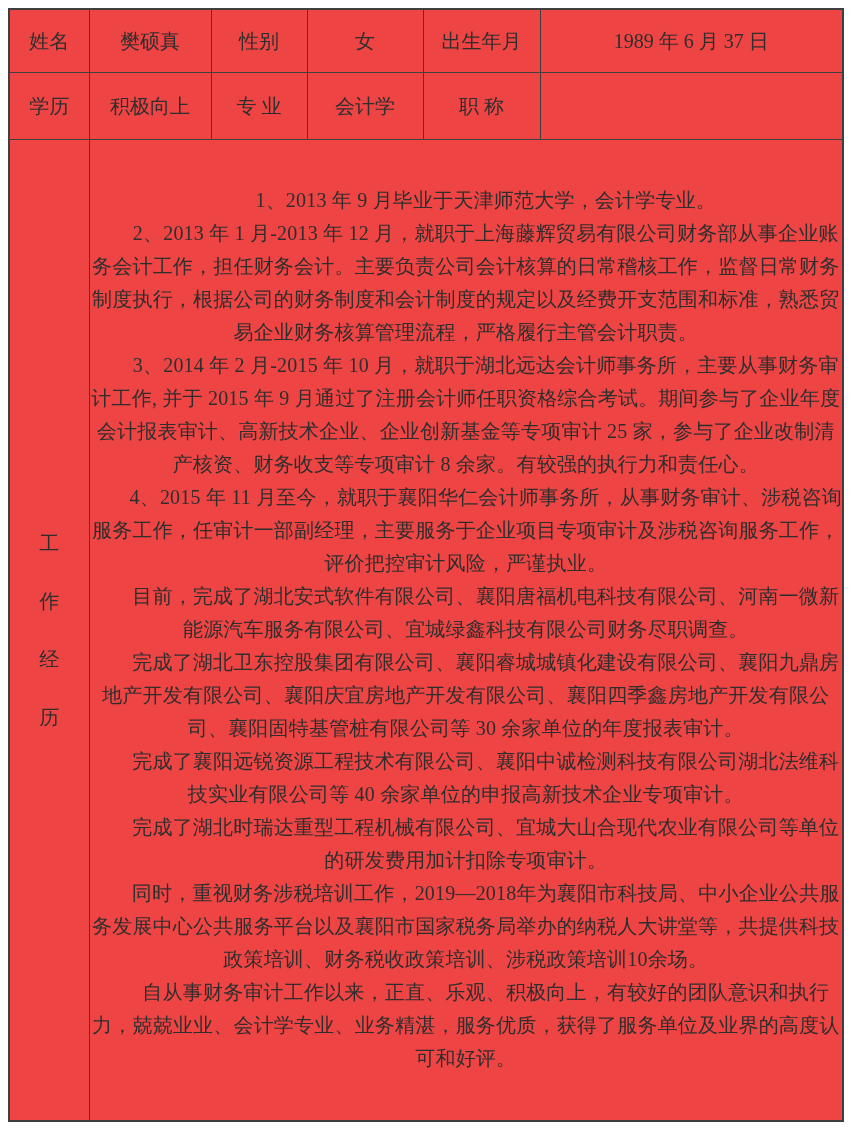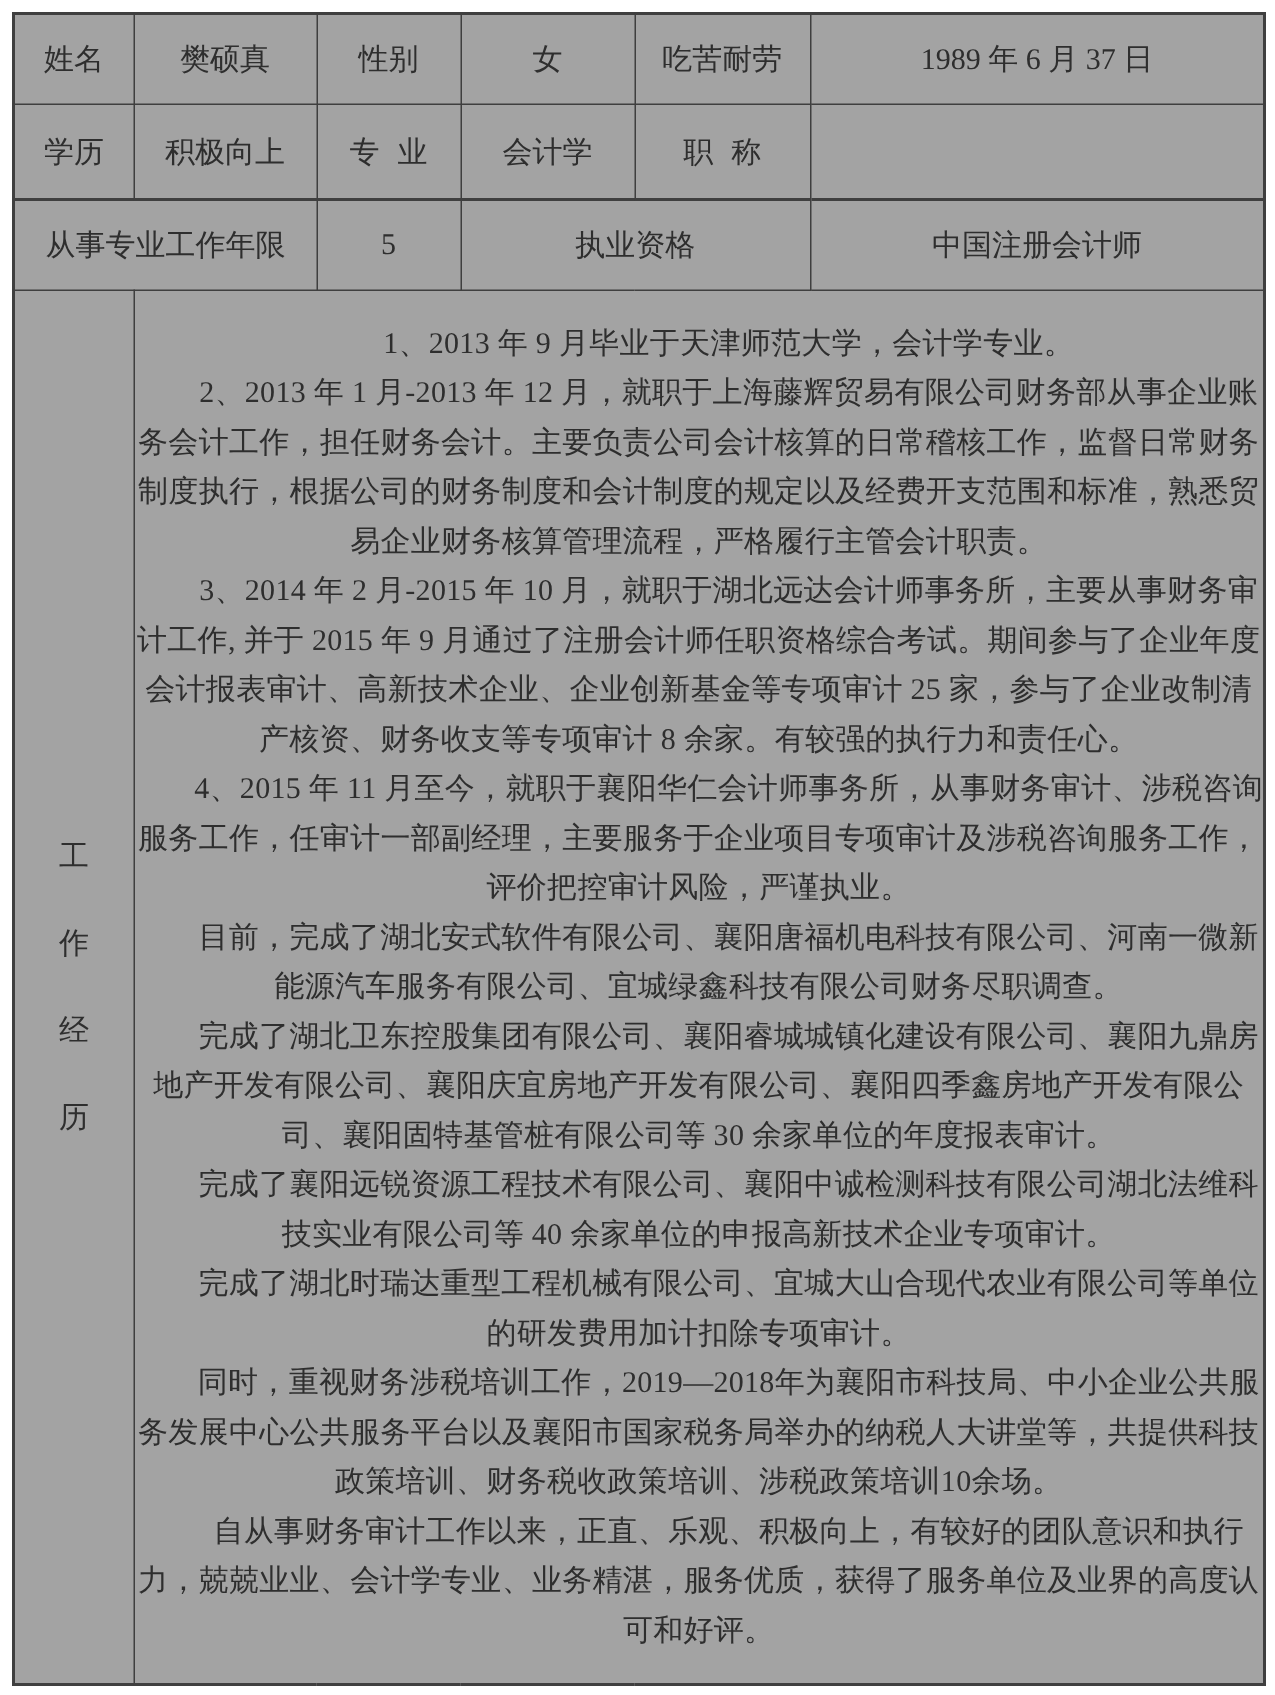--- a/index.html
+++ b/index.html
@@ -18,32 +18,32 @@
     background: #ffffff;
     box-sizing: border-box;
     padding: 8px;
   }
   table.resume {
     width: 834px;
     height: 1114px;
     table-layout: fixed;
     border-collapse: collapse;
     border: 2px solid #3f3f3f;
-    background: #a3a3a3;
+    background: #ef4444;
   }
   table.resume td {
     border: 1px solid #3f3f3f;
     font-size: 20px;
     text-align: center;
     vertical-align: middle;
     padding: 0;
     overflow: hidden;
   }
   tr.r1 td { height: 59px; }
-  tr.r2 td { height: 62px; font-family: Liberation Mono, monospace; }
+  tr.r2 td { height: 62px; }
   tr.r3 td { height: 59px; border-top-width: 2px; }
   tr.r4 td { height: 928px; }
 
   td.history-label-cell {
     vertical-align: middle;
   }
   .vertical-label {
     display: flex;
     flex-direction: column;
     align-items: center;
@@ -83,36 +83,30 @@
       <col style="width:116px">
       <col style="width:117px">
       <col style="width:303px">
     </colgroup>
     <tbody>
         <tr class="r1">
       <td>姓名</td>
       <td>樊硕真</td>
       <td>性别</td>
       <td>女</td>
-      <td>吃苦耐劳</td>
+      <td>出生年月</td>
       <td>1989 年 6 月 37 日</td>
     </tr>
     <tr class="r2">
       <td>学历</td>
       <td>积极向上</td>
       <td>专 业</td>
       <td>会计学</td>
       <td>职 称</td>
       <td></td>
-    </tr>
-    <tr class="r3">
-      <td colspan="2">从事专业工作年限</td>
-      <td>5</td>
-      <td colspan="2">执业资格</td>
-      <td>中国注册会计师</td>
     </tr>
     <tr class="r4">
       <td class="history-label-cell">
         <div class="vertical-label">
           <span>工</span>
           <span>作</span>
           <span>经</span>
           <span>历</span>
         </div>
       </td>

